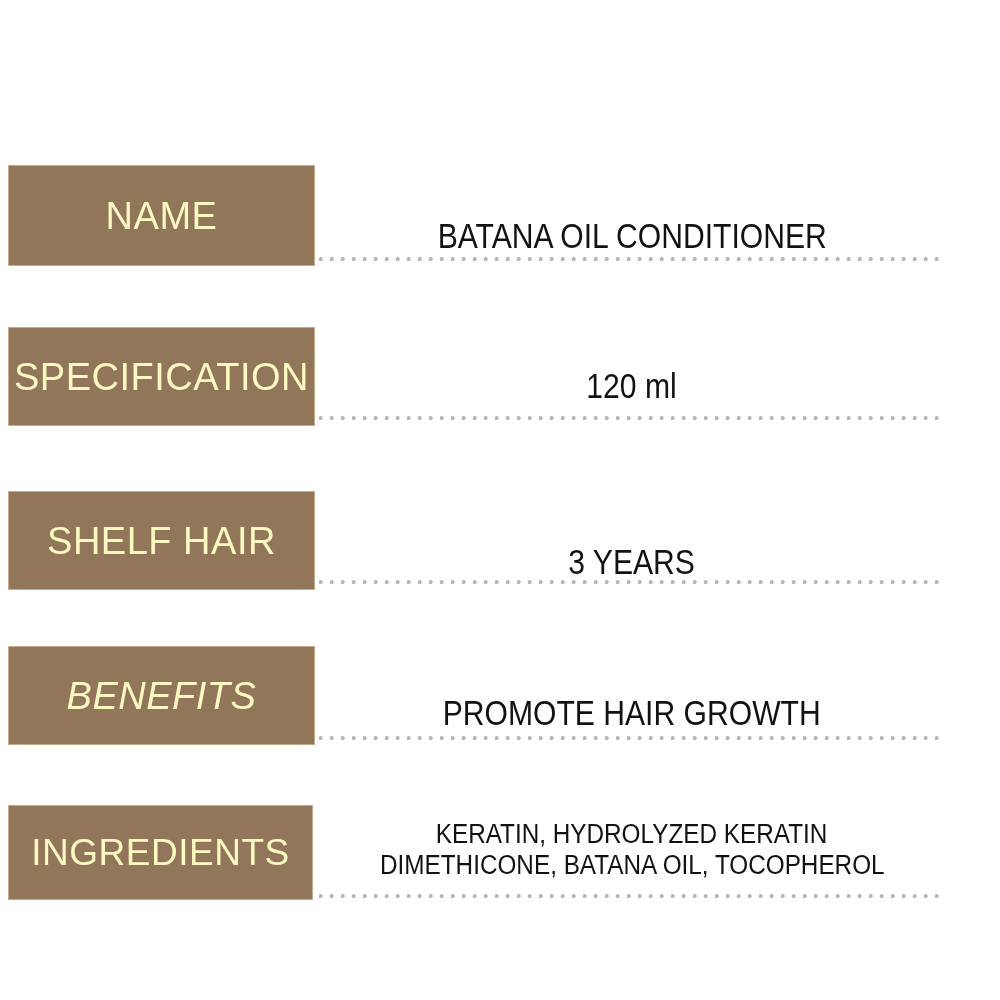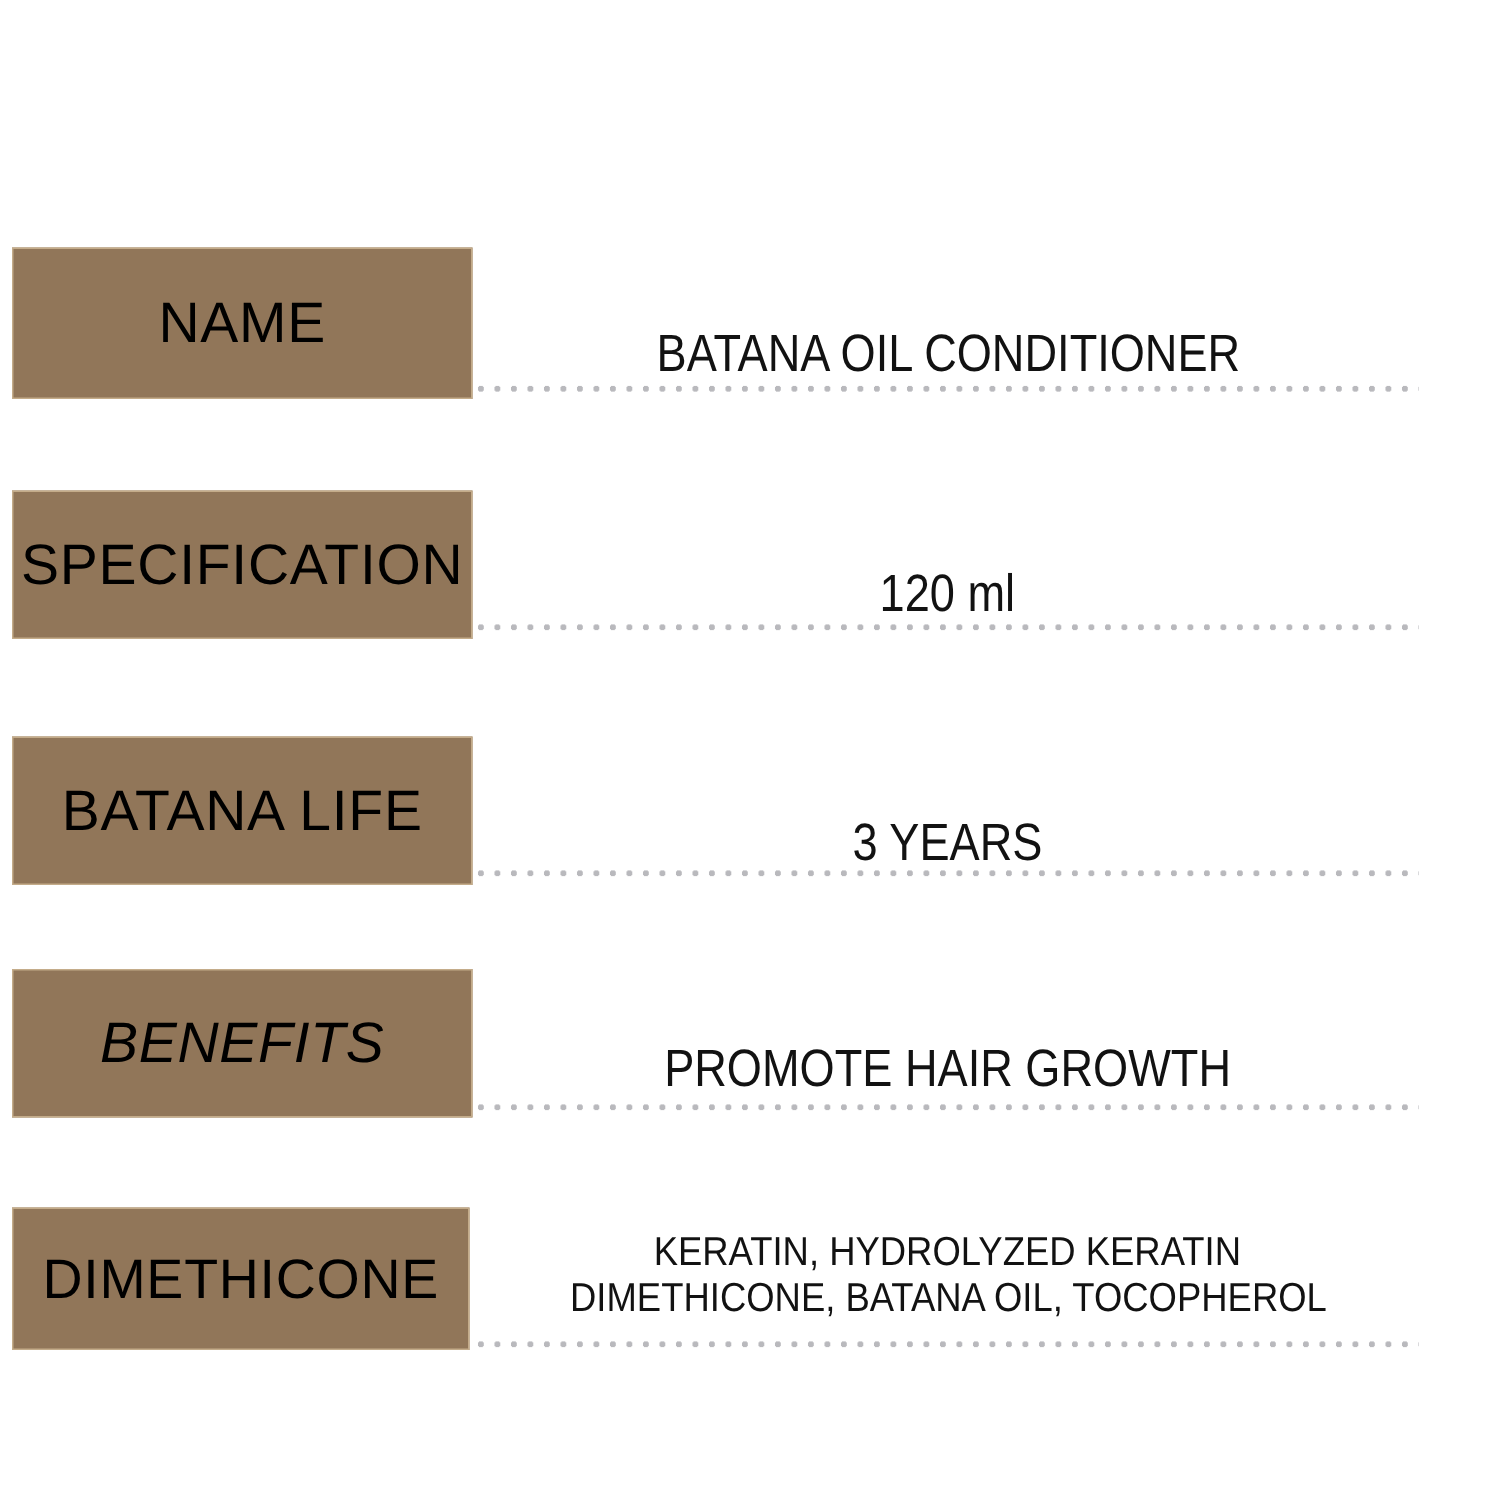--- a/index.html
+++ b/index.html
@@ -33,21 +33,21 @@
     left: 8px;
     background: #917659;
     border: 1px solid #c4ac8a;
     box-sizing: border-box;
     display: flex;
     align-items: center;
     justify-content: center;
     overflow: hidden;
   }
   .label-chip-text {
-    color: #000000;
+    color: #fef9c3;
     font-family: "Liberation Sans", sans-serif;
     font-weight: 400;
     letter-spacing: 0.5px;
     white-space: nowrap;
     line-height: 1;
     text-align: center;
   }
 
   
   .value-block {
@@ -82,21 +82,21 @@
   
   #row-name .label-chip        { top: 165px;  height: 101px; width: 307px; }
   #row-name .label-chip-text   { font-size: 38px; }
   #row-name .value-block       { left: 318px; top: 186px; width: 628px; height: 70px; align-items: center; }
   #row-name .value-text        { font-size: 35px; }
   #row-name .dotted-rule       { left: 318px; top: 256px; width: 628px; }
 
   
   #row-spec .label-chip        { top: 327px;  height: 99px; width: 307px; }
   #row-spec .label-chip-text   { font-size: 38px; }
-  #row-spec .value-block       { left: 318px; top: 346px; width: 628px; height: 70px; }
+  #row-spec .value-block       { left: 318px; top: 336px; width: 628px; height: 70px; }
   #row-spec .value-text        { font-size: 35px; }
   #row-spec .dotted-rule       { left: 318px; top: 415px; width: 628px; }
 
   
   #row-shelf .label-chip       { top: 491px;  height: 99px; width: 307px; }
   #row-shelf .label-chip-text  { font-size: 38px; }
   #row-shelf .value-block      { left: 318px; top: 512px; width: 628px; height: 70px; }
   #row-shelf .value-text       { font-size: 35px; }
   #row-shelf .dotted-rule      { left: 318px; top: 579px; width: 628px; }
 
@@ -134,41 +134,41 @@
       <span class="label-chip-text">SPECIFICATION</span>
     </div>
     <div class="value-block">
       <span class="value-text">120 ml</span>
     </div>
     <div class="dotted-rule"></div>
   </div>
 
   <div class="spec-row" id="row-shelf">
     <div class="label-chip">
-      <span class="label-chip-text">BATANA LIFE</span>
+      <span class="label-chip-text">SHELF HAIR</span>
     </div>
     <div class="value-block">
       <span class="value-text">3 YEARS</span>
     </div>
     <div class="dotted-rule"></div>
   </div>
 
   <div class="spec-row" id="row-benefits">
     <div class="label-chip">
       <span class="label-chip-text">BENEFITS</span>
     </div>
     <div class="value-block">
       <span class="value-text">PROMOTE HAIR GROWTH</span>
     </div>
     <div class="dotted-rule"></div>
   </div>
 
   <div class="spec-row" id="row-ingredients">
     <div class="label-chip">
-      <span class="label-chip-text">DIMETHICONE</span>
+      <span class="label-chip-text">INGREDIENTS</span>
     </div>
     <div class="value-block">
       <span class="value-text">KERATIN, HYDROLYZED KERATIN</span>
       <span class="value-text">DIMETHICONE, BATANA OIL, TOCOPHEROL</span>
     </div>
     <div class="dotted-rule"></div>
   </div>
 
 </div>
 

